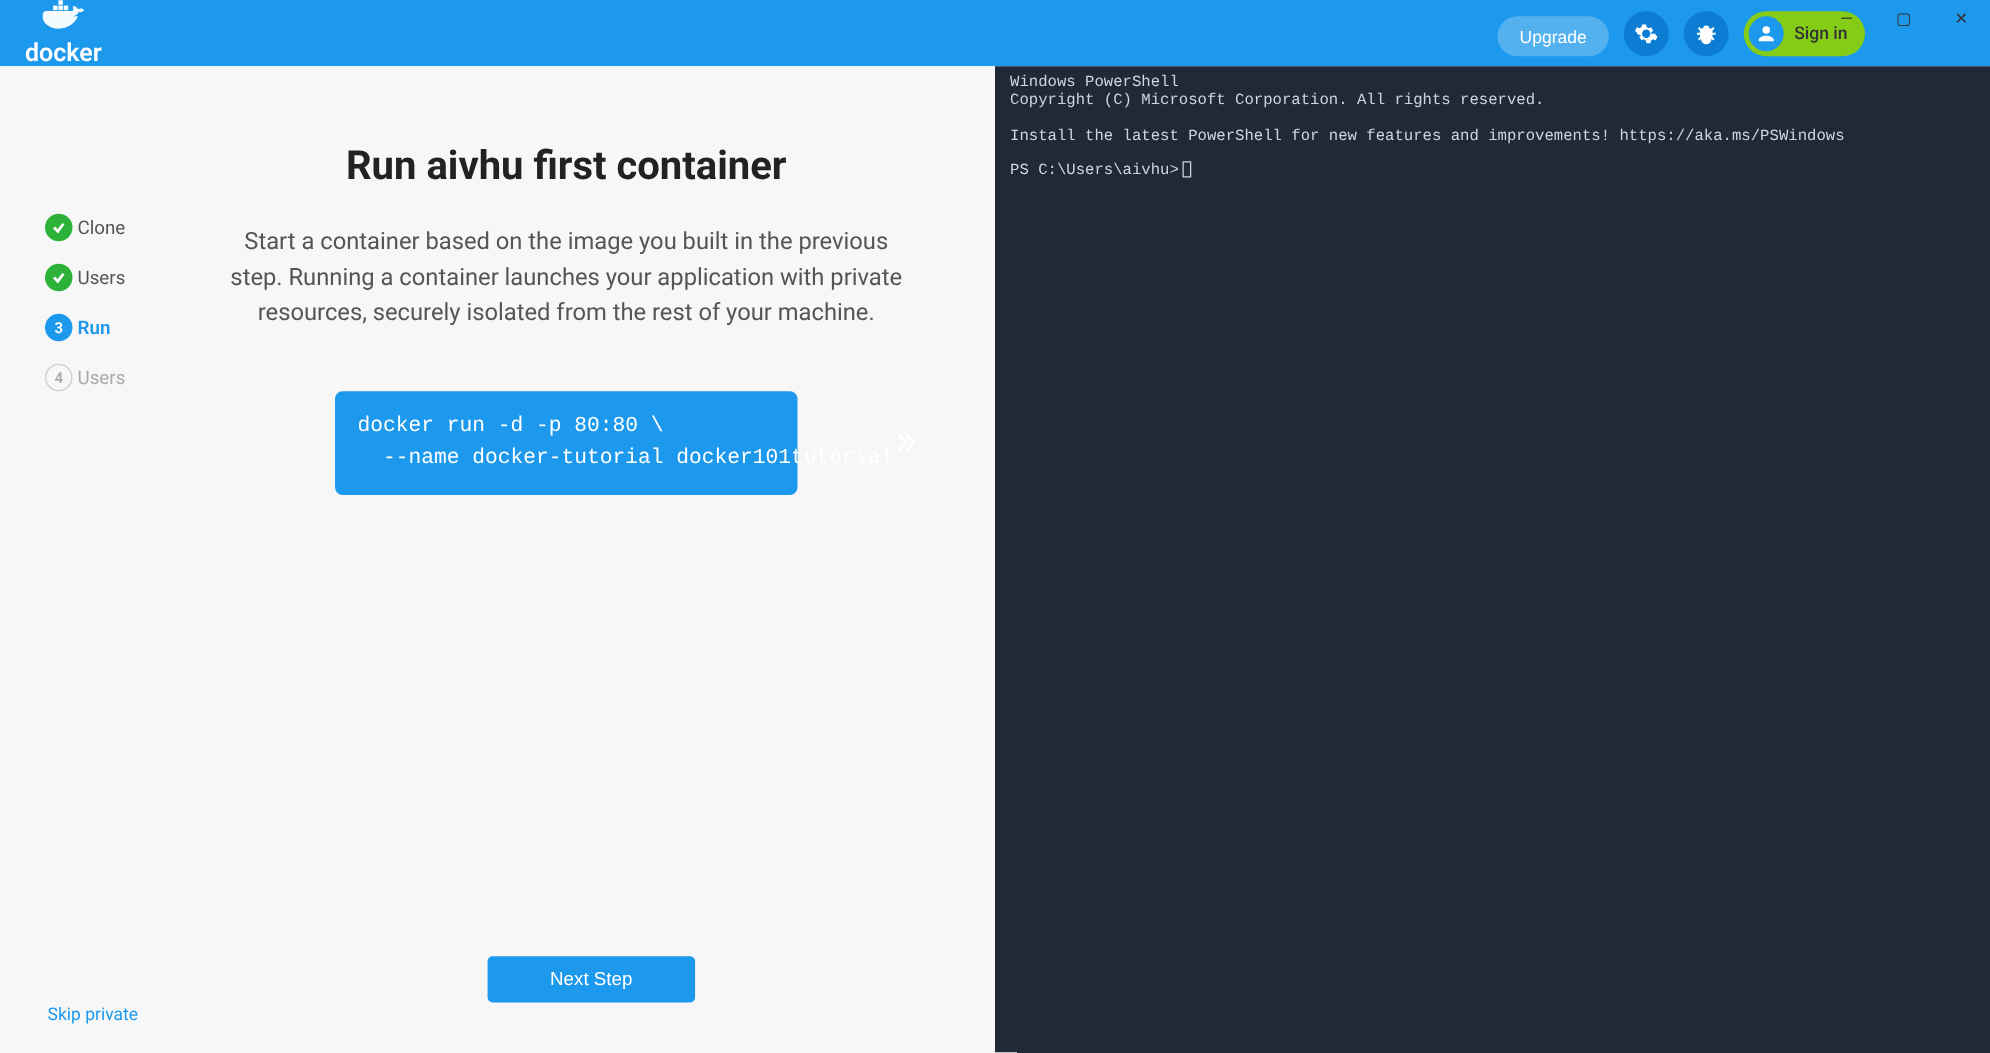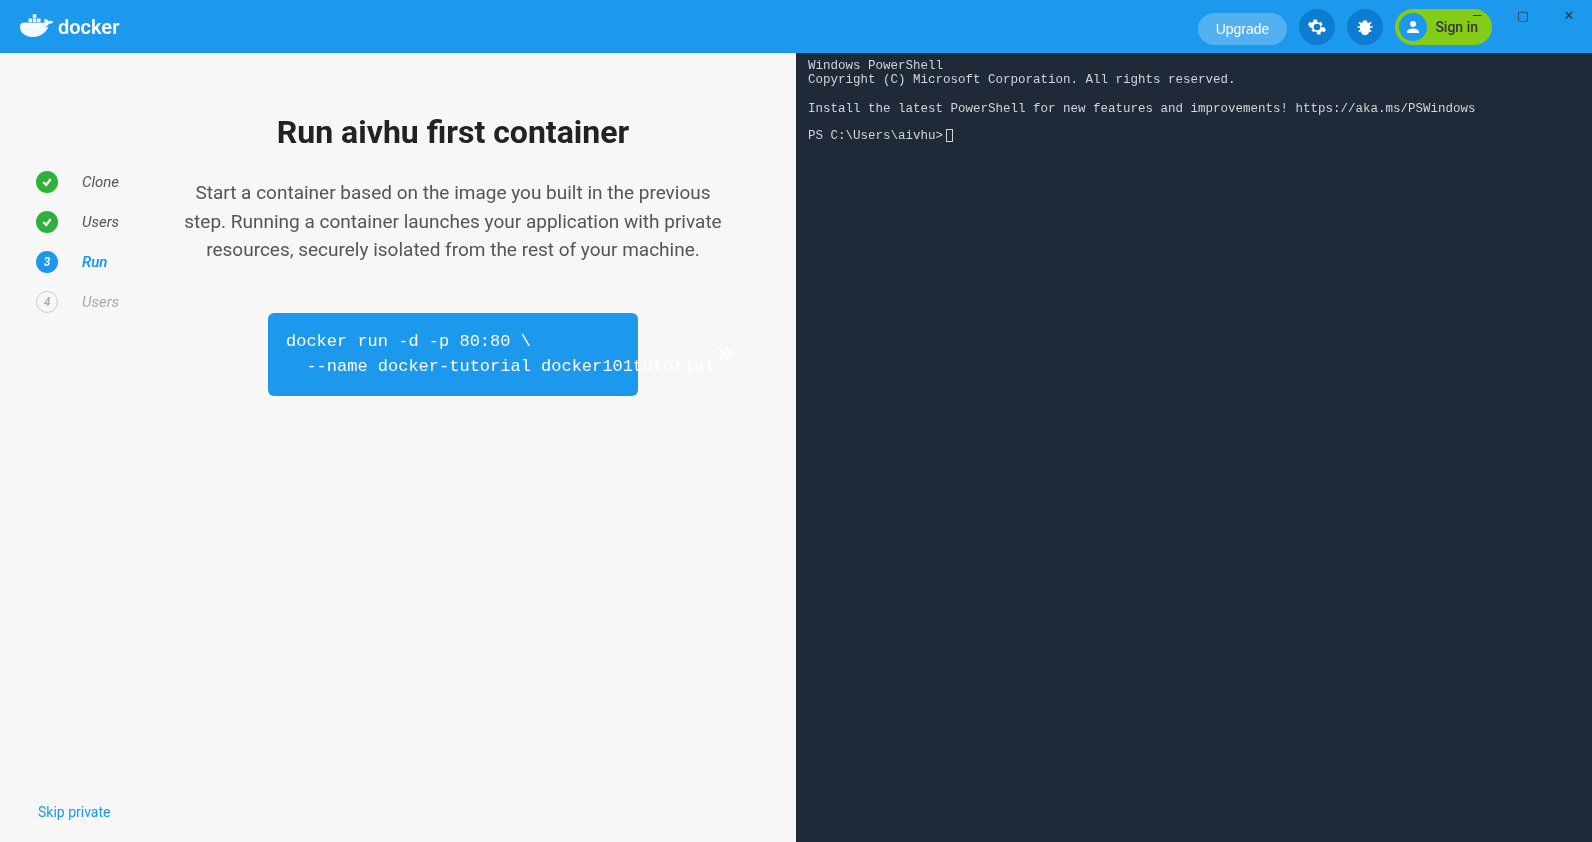--- a/index.html
+++ b/index.html
@@ -34,20 +34,21 @@
     padding: 0 20px;
     justify-content: space-between;
   }
   .logo {
     display: flex;
     align-items: center;
     color: #fff;
     font-weight: 600;
     font-size: 20px;
     gap: 4px;
+    flex-direction: column;
   }
   .logo svg { width: 34px; height: 26px; }
   .header-right {
     display: flex;
     align-items: flex-end;
     gap: 12px;
     margin-right: 80px;
   }
   .upgrade-btn {
     background: #54b1f0;
@@ -95,25 +96,24 @@
     position: relative;
     display: flex;
   }
   .steps-sidebar {
     width: 150px;
     padding: 118px 0 0 36px;
   }
   .step-item {
     display: flex;
     align-items: center;
-    gap: 24px;
+    gap: 4px;
     margin-bottom: 18px;
     font-size: 15px;
     color: #555;
-    font-style: italic;
   }
   .step-item.done .step-circle { background: #2cb238; color: #fff; }
   .step-item.active { color: #1c98ed; font-weight: 600; }
   .step-item.active .step-circle { background: #1c98ed; color: #fff; }
   .step-item.pending { color: #aaa; }
   .step-item.pending .step-circle { background: transparent; border: 1.5px solid #ccc; color: #aaa; }
   .step-circle {
     width: 22px; height: 22px; border-radius: 50%;
     display: flex; align-items: center; justify-content: center;
     font-size: 12px; font-weight: 600; flex-shrink: 0;
@@ -283,20 +283,21 @@
         <span>docker run -d -p 80:80 \
   --name docker-tutorial docker101tutorial</span>
         <span class="run-icon">
           <svg viewBox="0 0 24 24">
             <polyline points="5,5 12,12 5,19"></polyline>
               <polyline points="12,5 19,12 12,19"></polyline>
           </svg>
         </span>
       </div>
 
+      <button class="next-btn">Next Step</button>
     </div>
 
     <a class="skip-link">Skip private</a>
   </div>
 
   <div class="terminal"><span>Windows PowerShell</span>
 <span>Copyright (C) Microsoft Corporation. All rights reserved.</span>
 
 <span>Install the latest PowerShell for new features and improvements! https://aka.ms/PSWindows</span>
 <div class="prompt-line"><span>PS C:\Users\aivhu&gt;</span><span class="cursor"></span></div></div>

